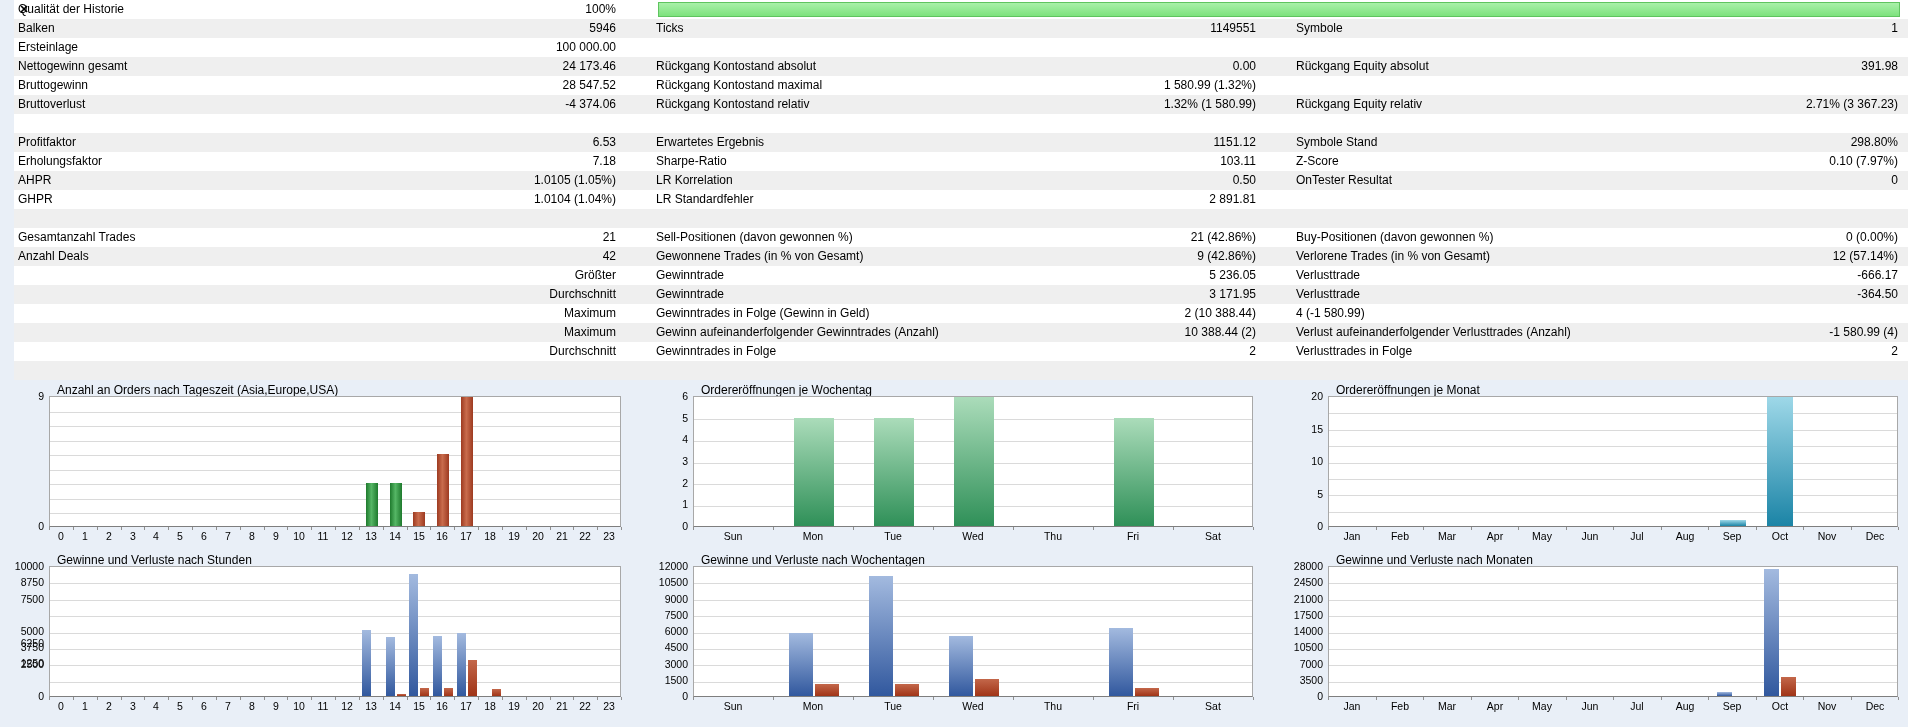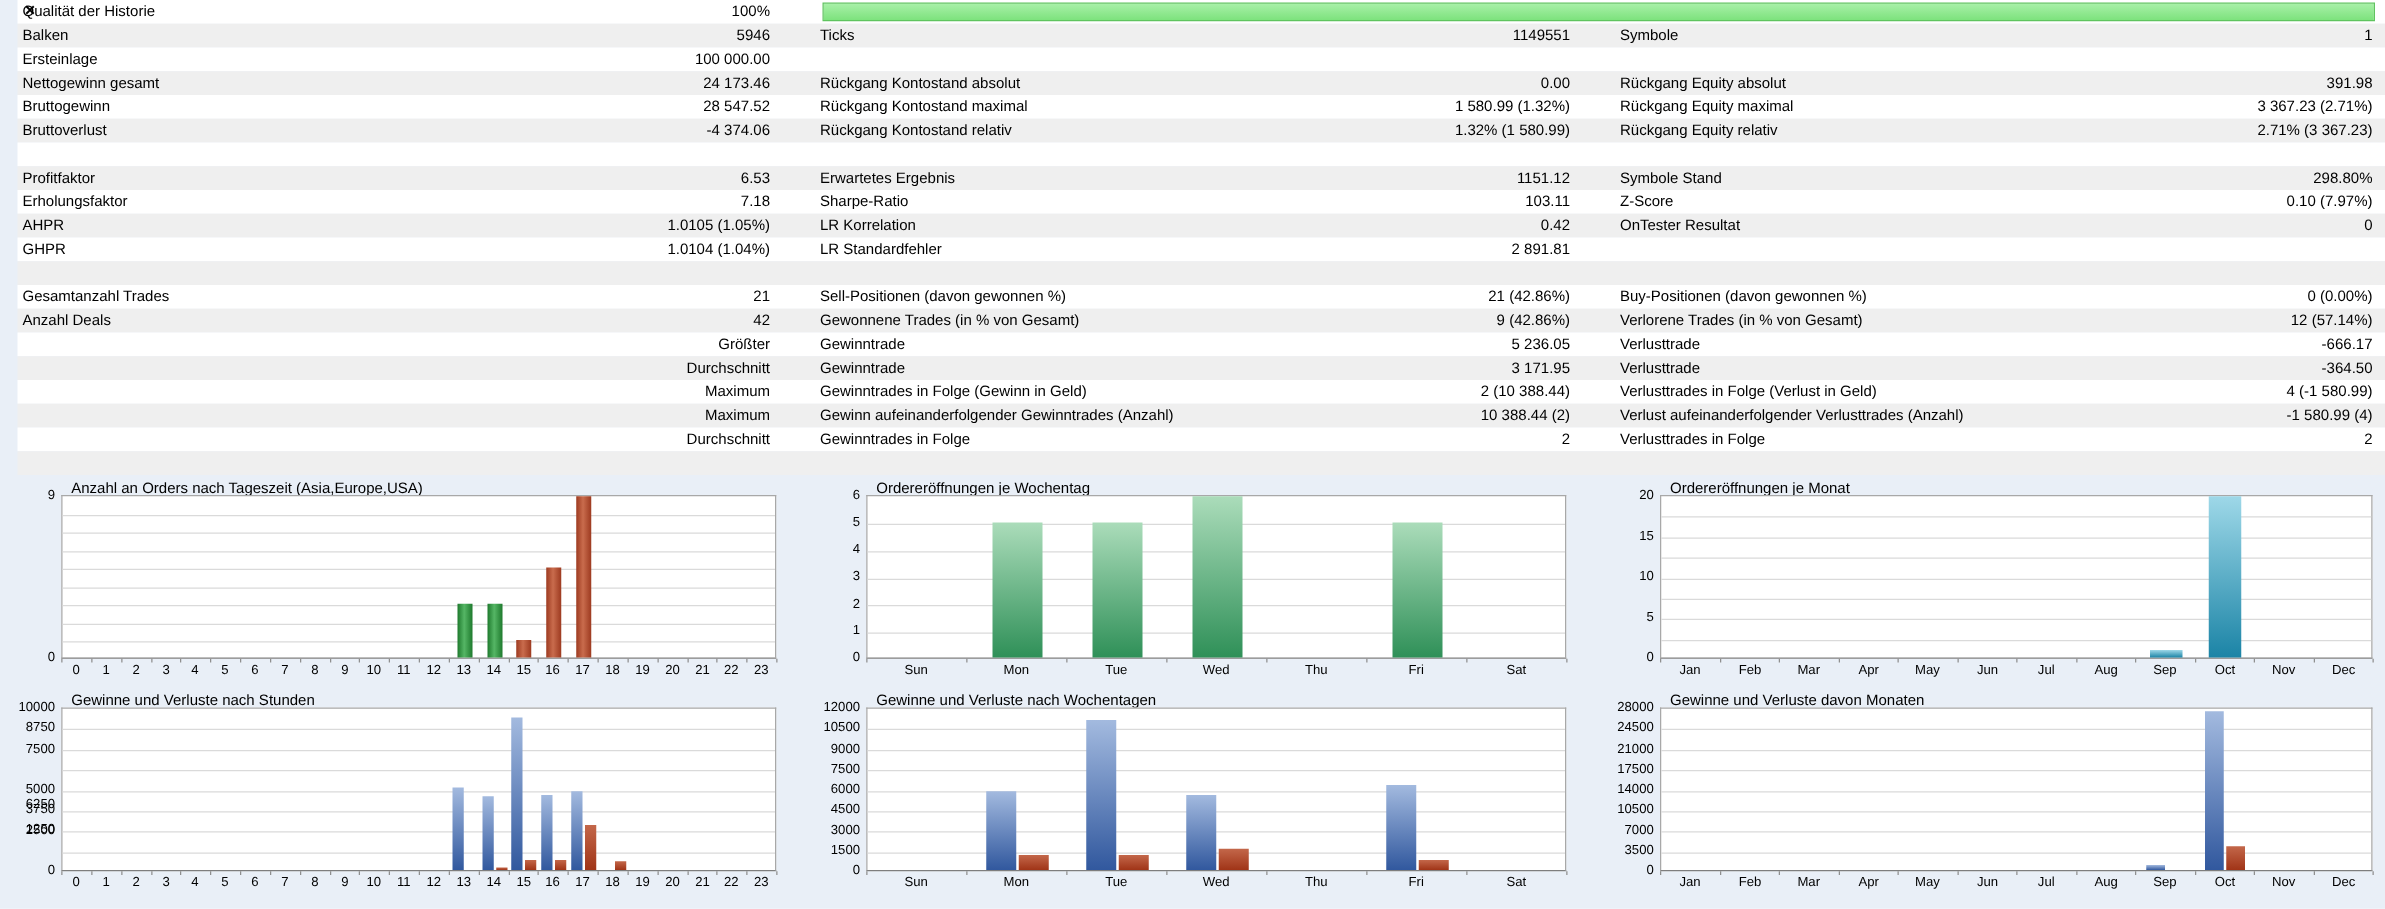--- a/index.html
+++ b/index.html
@@ -80,24 +80,20 @@
       </div>
       <div class="srow">
         <div class="cellpair cp0">
           <div class="slabel">Bruttogewinn</div>
           <div class="svalue">28 547.52</div>
         </div>
         <div class="cellpair cp1">
           <div class="slabel">Rückgang Kontostand maximal</div>
           <div class="svalue">1 580.99 (1.32%)</div>
         </div>
-        <div class="cellpair cp2">
-          <div class="slabel">Rückgang Equity maximal</div>
-          <div class="svalue">3 367.23 (2.71%)</div>
-        </div>
       </div>
       <div class="srow shade">
         <div class="cellpair cp0">
           <div class="slabel">Bruttoverlust</div>
           <div class="svalue">-4 374.06</div>
         </div>
         <div class="cellpair cp1">
           <div class="slabel">Rückgang Kontostand relativ</div>
           <div class="svalue">1.32% (1 580.99)</div>
         </div>
@@ -139,21 +135,21 @@
           <div class="svalue">0.10 (7.97%)</div>
         </div>
       </div>
       <div class="srow shade">
         <div class="cellpair cp0">
           <div class="slabel">AHPR</div>
           <div class="svalue">1.0105 (1.05%)</div>
         </div>
         <div class="cellpair cp1">
           <div class="slabel">LR Korrelation</div>
-          <div class="svalue">0.42</div>
+          <div class="svalue">0.50</div>
         </div>
         <div class="cellpair cp2">
           <div class="slabel">OnTester Resultat</div>
           <div class="svalue">0</div>
         </div>
       </div>
       <div class="srow">
         <div class="cellpair cp0">
           <div class="slabel">GHPR</div>
           <div class="svalue">1.0104 (1.04%)</div>
@@ -228,21 +224,20 @@
       <div class="srow">
         <div class="cellpair cp0">
           <div class="slabel"></div>
           <div class="svalue">Maximum</div>
         </div>
         <div class="cellpair cp1">
           <div class="slabel">Gewinntrades in Folge (Gewinn in Geld)</div>
           <div class="svalue">2 (10 388.44)</div>
         </div>
         <div class="cellpair cp2">
-          <div class="slabel">Verlusttrades in Folge (Verlust in Geld)</div>
           <div class="svalue">4 (-1 580.99)</div>
         </div>
       </div>
       <div class="srow shade">
         <div class="cellpair cp0">
           <div class="slabel"></div>
           <div class="svalue">Maximum</div>
         </div>
         <div class="cellpair cp1">
           <div class="slabel">Gewinn aufeinanderfolgender Gewinntrades (Anzahl)</div>
@@ -541,21 +536,21 @@
         <div class="tick" style="left: 595px; top: 144px;"></div>
         <div class="xlab" style="left: 35px; width: 80px; top: 147px;">Sun</div>
         <div class="xlab" style="left: 115px; width: 80px; top: 147px;">Mon</div>
         <div class="xlab" style="left: 195px; width: 80px; top: 147px;">Tue</div>
         <div class="xlab" style="left: 275px; width: 80px; top: 147px;">Wed</div>
         <div class="xlab" style="left: 355px; width: 80px; top: 147px;">Thu</div>
         <div class="xlab" style="left: 435px; width: 80px; top: 147px;">Fri</div>
         <div class="xlab" style="left: 515px; width: 80px; top: 147px;">Sat</div>
       </div>
       <div class="chart" style="left: 1292px; top: 553px; width: 612px; height: 170px;">
-        <div class="chart-title" style="left: 44px;">Gewinne und Verluste davon Monaten</div>
+        <div class="chart-title" style="left: 44px;">Gewinne und Verluste nach Monaten</div>
         <div class="plot" style="left: 36px; top: 13px; width: 570px; height: 131px;">
           <div class="gline" style="top: 16px;"></div>
           <div class="gline" style="top: 33px;"></div>
           <div class="gline" style="top: 49px;"></div>
           <div class="gline" style="top: 66px;"></div>
           <div class="gline" style="top: 82px;"></div>
           <div class="gline" style="top: 98px;"></div>
           <div class="gline" style="top: 115px;"></div>
           <div class="bar" style="left: 388px; width: 15px; height: 4px; background: linear-gradient(rgb(163, 186, 223), rgb(49, 88, 158));"></div>
           <div class="bar" style="left: 435px; width: 15px; height: 127px; background: linear-gradient(rgb(163, 186, 223), rgb(49, 88, 158));"></div>

